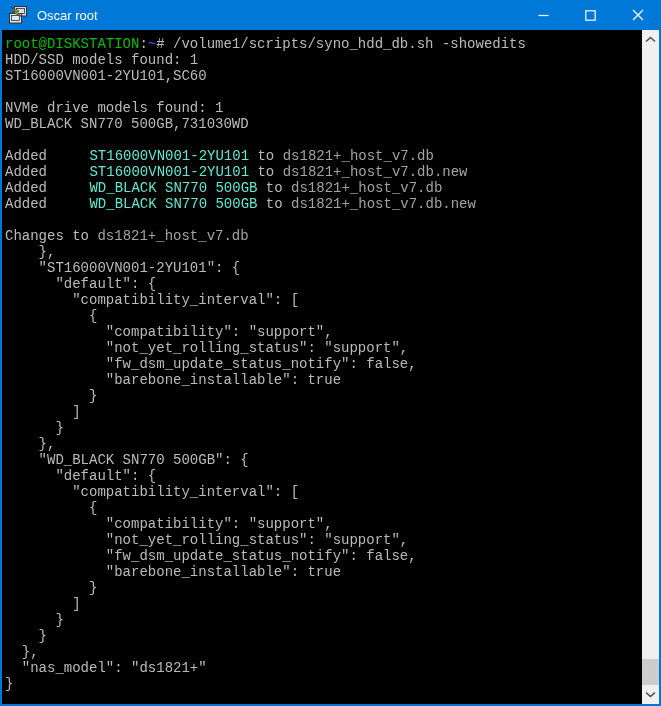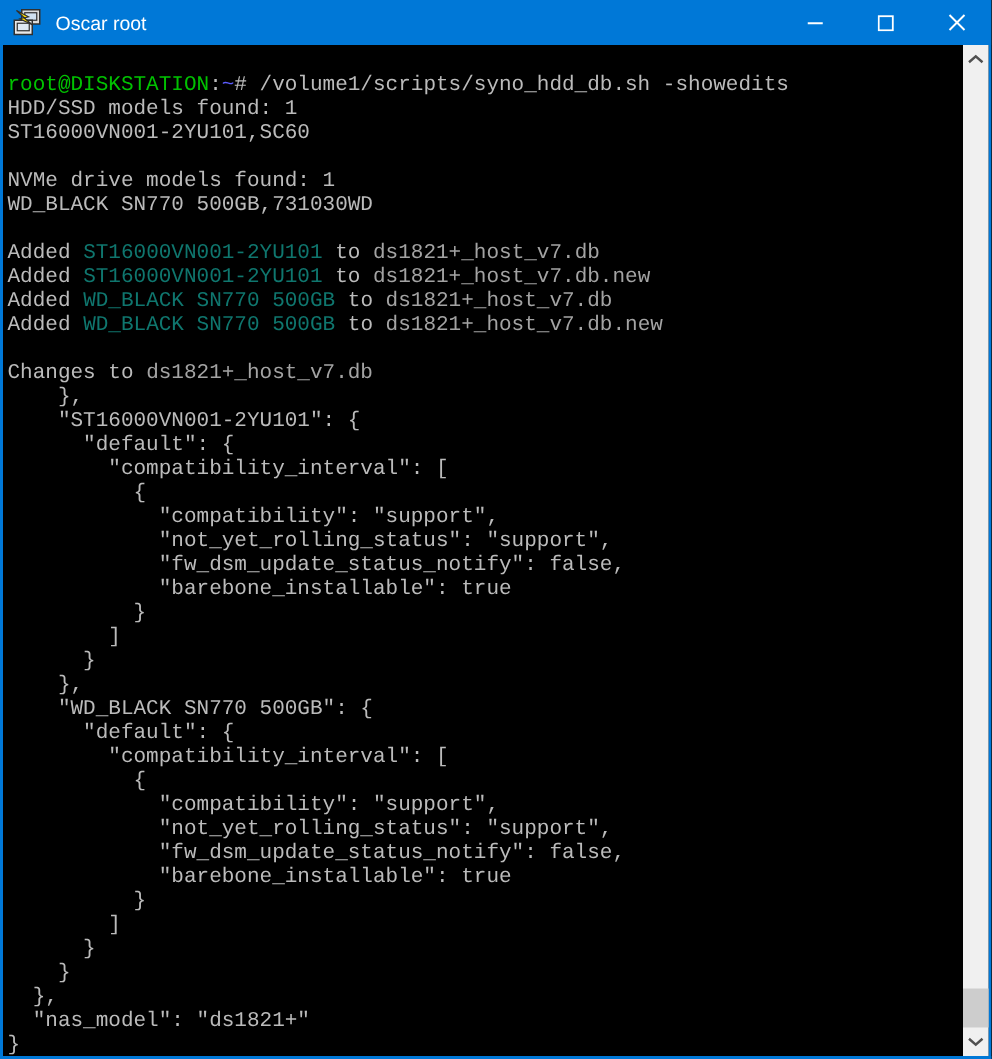--- a/index.html
+++ b/index.html
@@ -14,26 +14,26 @@
   .controls { display:flex; height:30px; flex:none; }
   .ctrl { width:47px; height:30px; display:flex; align-items:center; justify-content:center; }
   .ctrl svg { display:block; }
 
   
   .body { flex:1; min-height:0; display:flex; border:2px solid #0078d7; border-top:none; background:#000000; }
 
   
   .term { flex:1; min-width:0; overflow:hidden; background:#000000;
           font-family:"Liberation Mono",monospace; font-size:14px; line-height:16px;
-          color:#bbbbbb; padding:19px 0 0 3px; white-space:pre; }
+          color:#bbbbbb; padding:6px 0 0 3px; white-space:pre; }
   .term-line { height:16px; }
   .c-fg     { color:#bbbbbb; }
   .c-green  { color:#00c200; }
   .c-blue   { color:#5c5cff; }
-  .c-yellow { color:#0f766e; }
+  .c-yellow { color:#5eead4;margin-left:34px; }
   .c-cyan   { color:#a3a3a3; }
 
   
   .scrollbar { width:17px; flex:none; position:relative; background:#f0f0f0; }
   .sb-btn { position:absolute; left:0; width:17px; height:17px;
             display:flex; align-items:center; justify-content:center; }
   .sb-btn.up { top:1px; }
   .sb-btn.down { bottom:1px; }
   .sb-thumb { position:absolute; left:0; width:17px; bottom:19px; height:26px; background:#cdcdcd; }
 </style>

